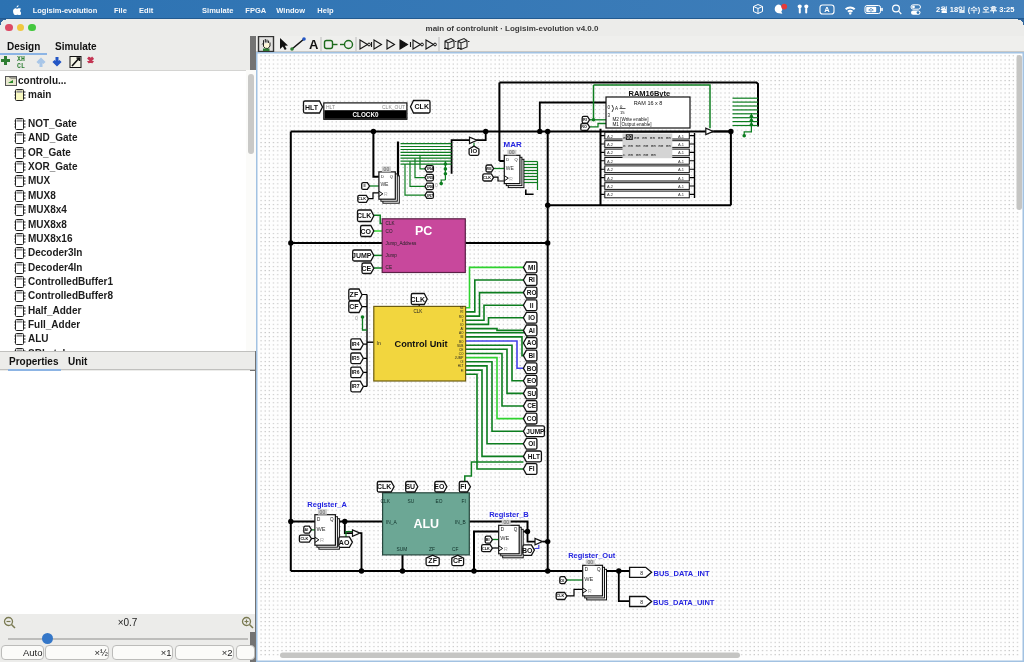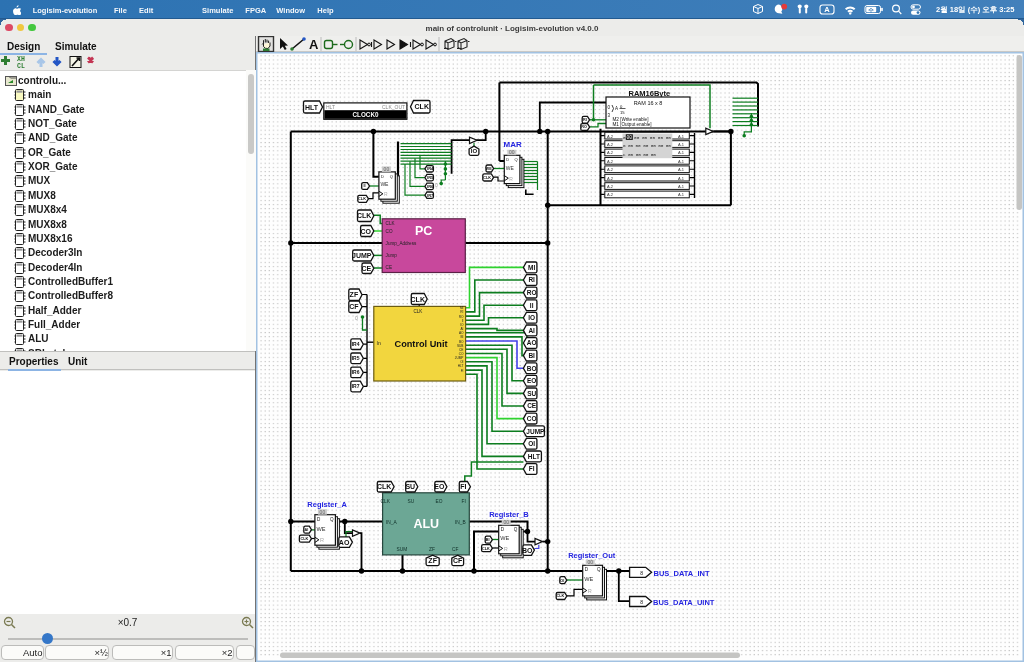--- a/index.html
+++ b/index.html
@@ -5,21 +5,21 @@
 .abs{position:absolute}
 #root{position:relative;width:1024px;height:662px;background:#ececea}
 
 #menubar{left:0;top:0;width:1024px;height:19px;background:linear-gradient(90deg,#2c72b2,#4280bb);border-bottom:1px solid #225a90;color:#f5f8fb;font-size:7.5px;font-weight:600}
 #menubar .mi{position:absolute;top:5.5px;white-space:nowrap}
 
 #titlebar{left:0;top:19px;width:1024px;height:33px;background:#ececea;border-bottom:1px solid #cfcfcd}
 #titlebar .tl{position:absolute;top:4.5px;width:7.5px;height:7.5px;border-radius:50%}
 #title-text{position:absolute;top:4.5px;width:100%;text-align:center;font-size:8px;font-weight:bold;color:#3c3c3c}
 
-#leftpanel{left:0;top:36px;width:256px;height:626px;background:#ececea;border-right:1px solid #737373}
+#leftpanel{left:0;top:36px;width:256px;height:626px;background:#ececea;border-right:6px solid #737373}
 .tabtxt{position:absolute;font-size:10px;font-weight:bold;color:#111}
 #tree{position:absolute;left:0;top:34px;width:246px;height:281px;background:#fff;overflow:hidden;border-top:1px solid #d4d4d2}
 .trow{position:absolute;left:0;width:246px;height:14px;font-size:10px;font-weight:bold;color:#1c1c1c;white-space:nowrap}
 .trow svg{position:absolute;top:1px}
 .trow span{position:absolute;top:1px}
 #treesb{position:absolute;left:246px;top:34px;width:10px;height:281px;background:#fbfbf9}
 
 #props{position:absolute;left:0;top:315px;width:255px;height:19px;background:#ececea;border-top:1px solid #c0c0be;border-bottom:1px solid #c0c0be}
 #propwhite{position:absolute;left:0;top:335px;width:255px;height:243px;background:#fff}
 #zoomrow{position:absolute;left:0;top:578px;width:255px;height:18px;background:#ececea;font-size:10px;color:#222}
@@ -122,28 +122,20 @@
           </svg>
           <span style="left:18px">controlu...</span>
         </div>
         <div class="trow" style="top:17.3px">
           <svg style="left:14px" width="12" height="12" viewBox="0 0 12 12">
             <rect x="1.5" y="0.5" width="8" height="11" rx="1" fill="#f8f8c0" stroke="#222" stroke-width="1"></rect>
             <rect x="2.5" y="1.5" width="6" height="2.2" fill="#999"></rect>
             <path d="M0.5 3 h1 M0.5 6 h1 M0.5 9 h1 M10 3 h1.5 M10 6 h1.5 M10 9 h1.5" stroke="#222" stroke-width="1"></path>
           </svg>
           <span style="left:28px">main</span>
-        </div>
-        <div class="trow" style="top:31.6px">
-          <svg style="left:14px" width="12" height="12" viewBox="0 0 12 12">
-            <rect x="1.5" y="0.5" width="8" height="11" rx="1" fill="#ffffff" stroke="#222" stroke-width="1"></rect>
-            <rect x="2.5" y="1.5" width="6" height="2.2" fill="#999"></rect>
-            <path d="M0.5 3 h1 M0.5 6 h1 M0.5 9 h1 M10 3 h1.5 M10 6 h1.5 M10 9 h1.5" stroke="#222" stroke-width="1"></path>
-          </svg>
-          <span style="left:28px">NAND_Gate</span>
         </div>
         <div class="trow" style="top:46.0px">
           <svg style="left:14px" width="12" height="12" viewBox="0 0 12 12">
             <rect x="1.5" y="0.5" width="8" height="11" rx="1" fill="#ffffff" stroke="#222" stroke-width="1"></rect>
             <rect x="2.5" y="1.5" width="6" height="2.2" fill="#999"></rect>
             <path d="M0.5 3 h1 M0.5 6 h1 M0.5 9 h1 M10 3 h1.5 M10 6 h1.5 M10 9 h1.5" stroke="#222" stroke-width="1"></path>
           </svg>
           <span style="left:28px">NOT_Gate</span>
         </div>
         <div class="trow" style="top:60.3px">

